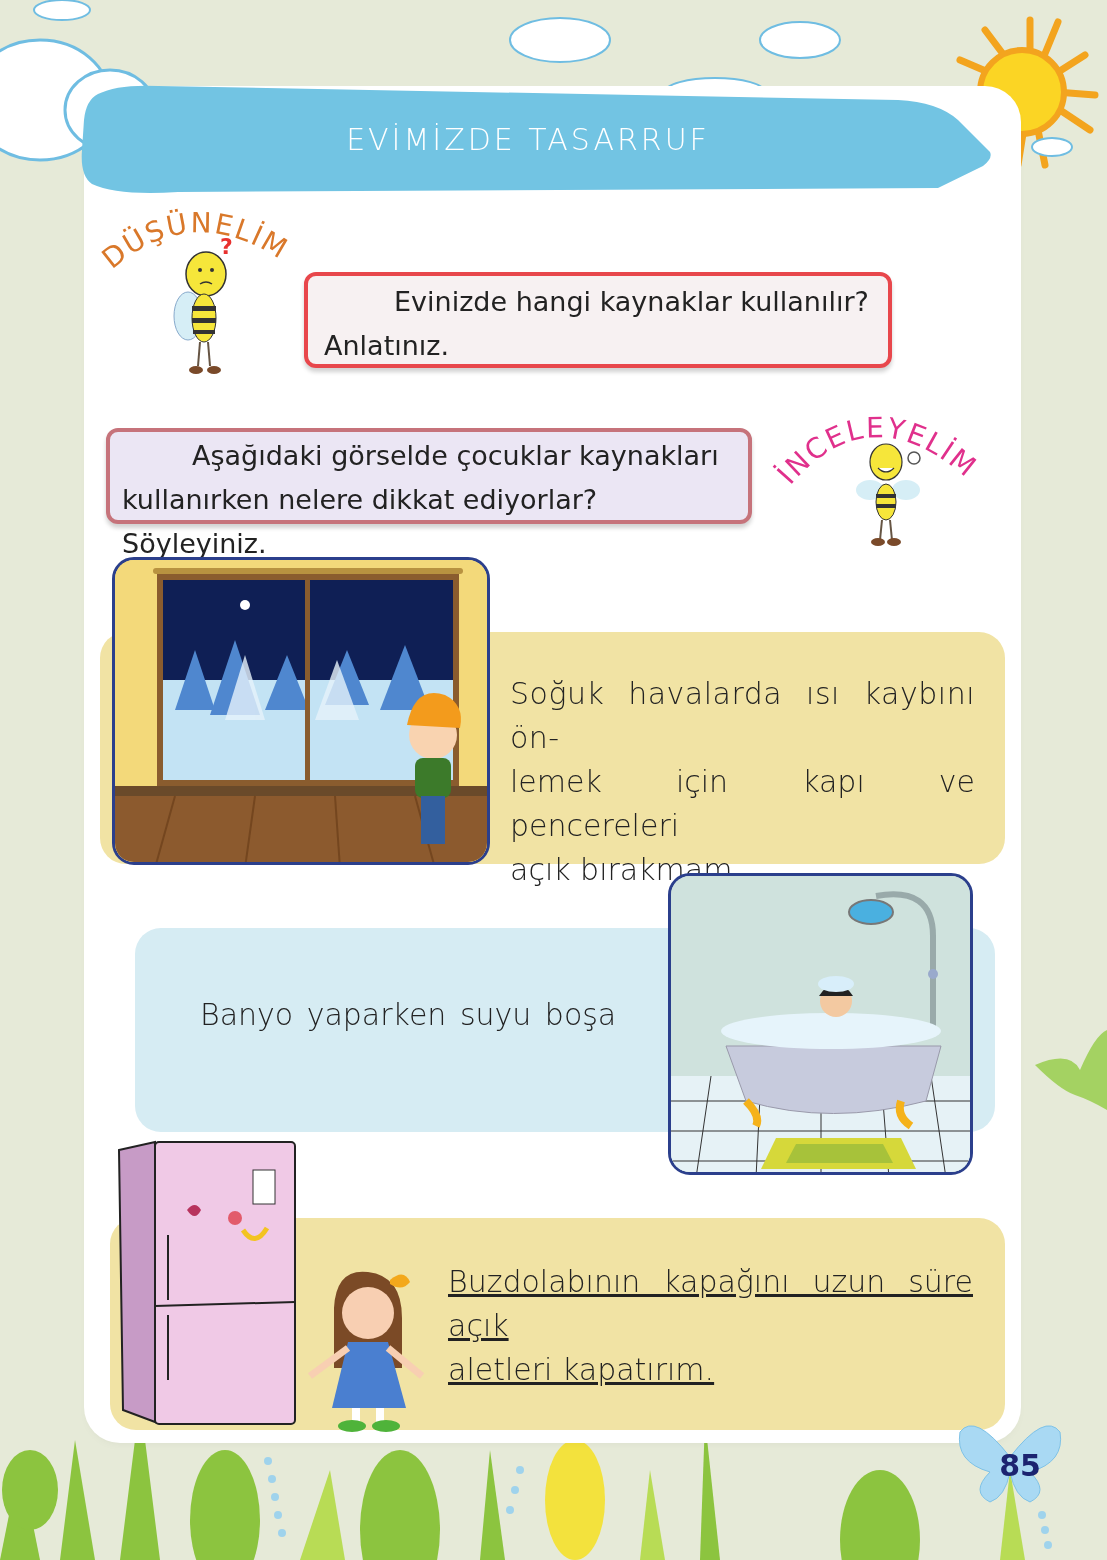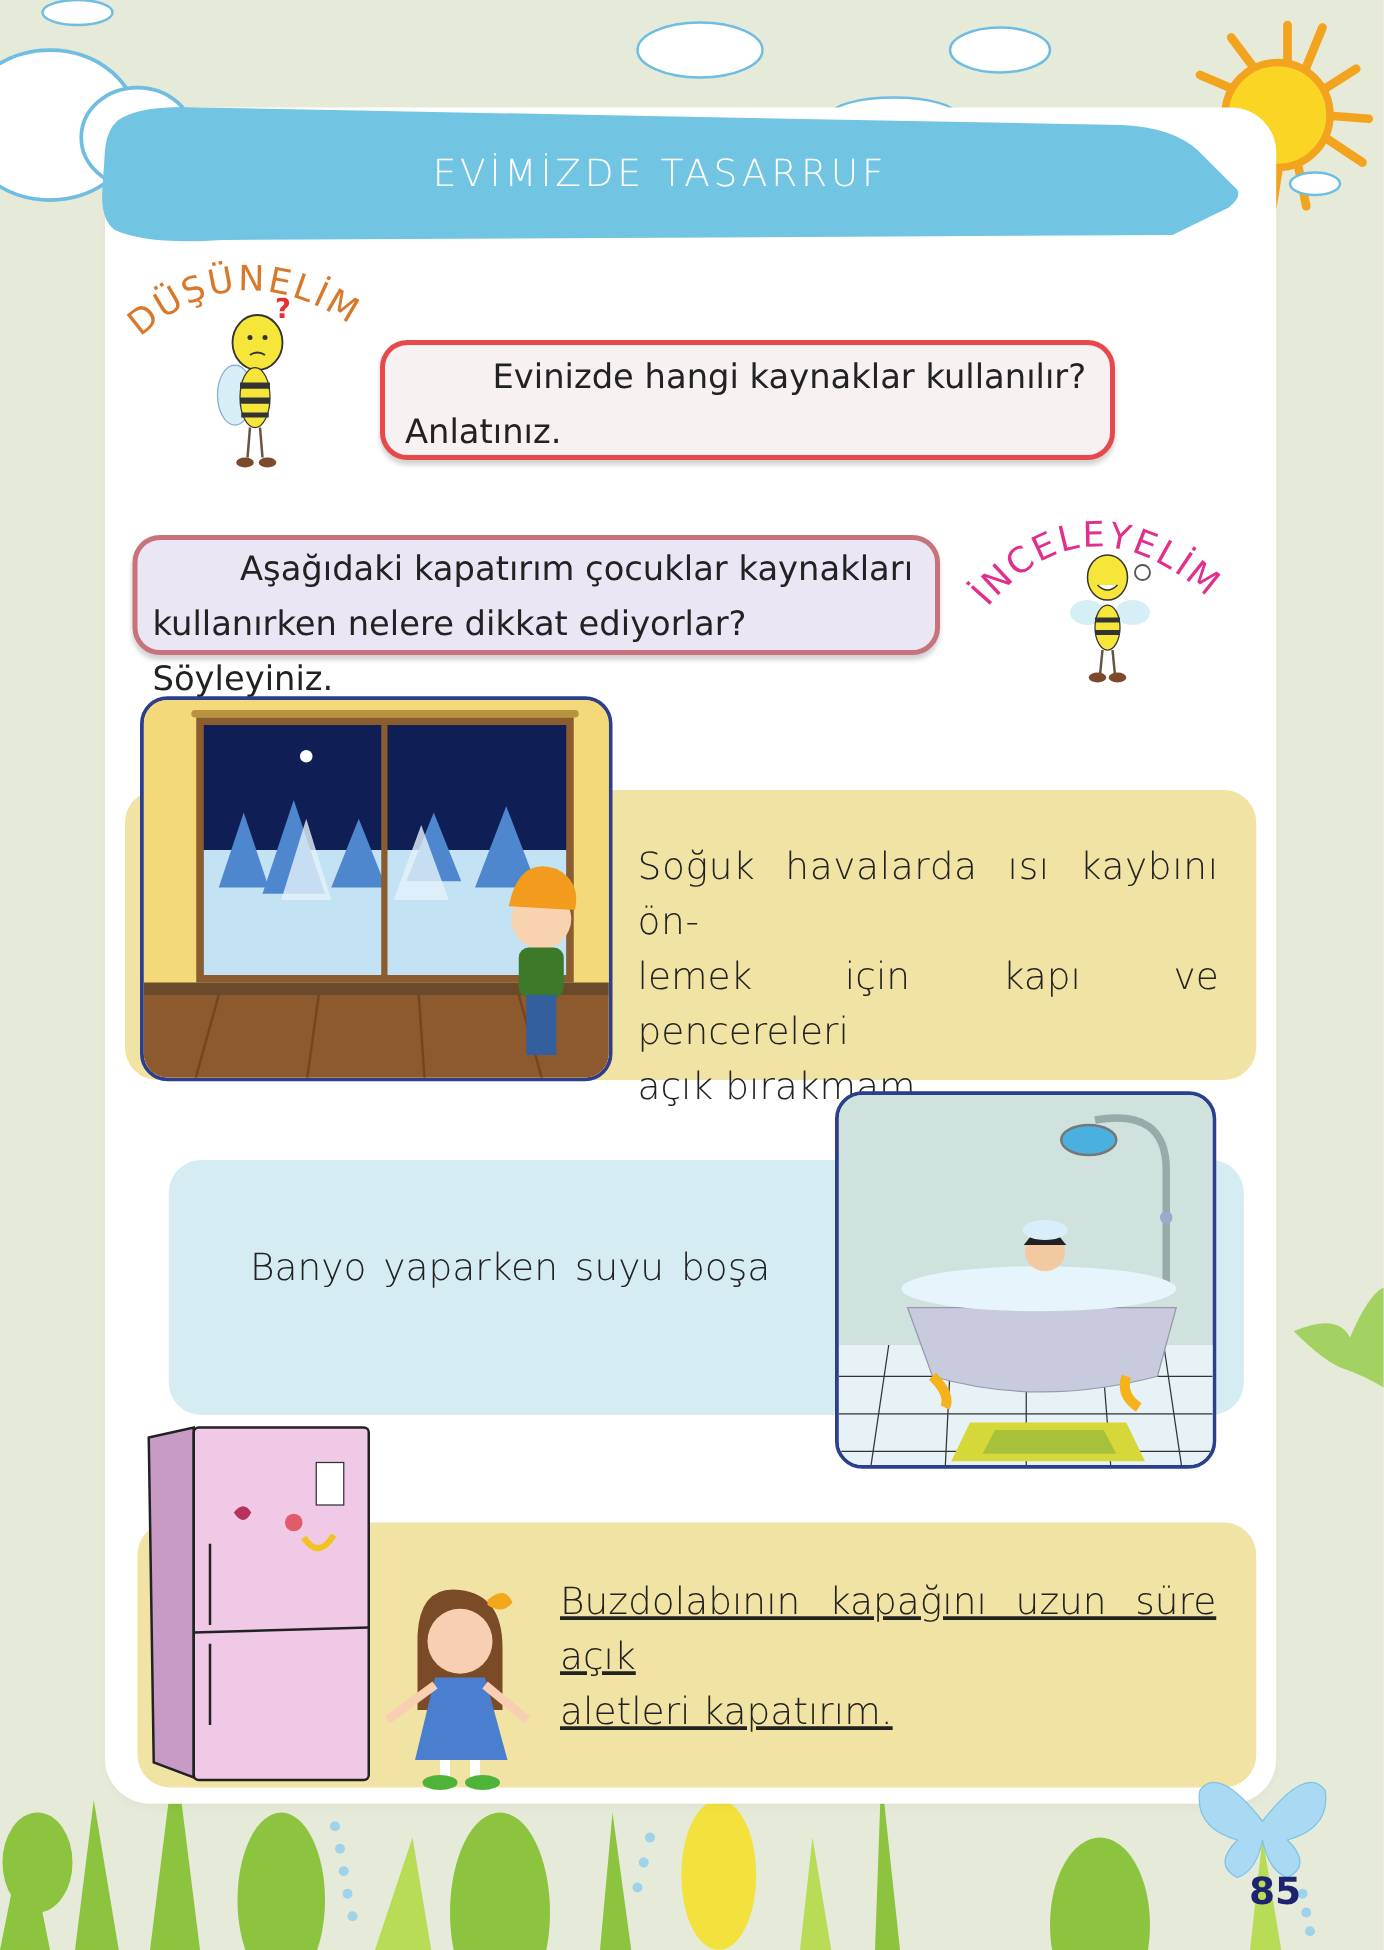--- a/index.html
+++ b/index.html
@@ -29,21 +29,21 @@
     color: #fff; font-size: 30px; letter-spacing: 3px;
     font-family: "DejaVu Sans", sans-serif; font-weight: 300;
     padding-left: 40px;
   }
 
   
   .arc-text { position: absolute; overflow: visible; }
 
   
   .qbox {
-    position: absolute; border-radius: 22px;
+    position: absolute; border-radius: 12px;
     font-family: "DejaVu Sans", sans-serif; color: #222;
     font-size: 27px; line-height: 44px;
   }
   .qbox-red {
     left: 304px; top: 272px; width: 588px; height: 96px;
     background: #f7f1f2; border: 4px solid #e8474c;
     box-shadow: 0 4px 4px rgba(0,0,0,0.18);
     padding: 4px 16px;
   }
   .qbox-purple {
@@ -66,21 +66,21 @@
     font-family: "DejaVu Sans", sans-serif; font-weight: 300;
   }
   .justify { text-align: justify; text-align-last: left; }
 
   
   .frame { position: absolute; border: 3px solid #2b3f8c; border-radius: 22px; overflow: hidden; }
 
   
   .page-num {
     position: absolute; left: 985px; top: 1448px; width: 70px; text-align: center;
-    font-family: "DejaVu Sans", sans-serif; font-weight: bold; font-size: 30px; color: #1c2470; margin-top: 48px;
+    font-family: "DejaVu Sans", sans-serif; font-weight: bold; font-size: 30px; color: #1c2470;
   }
 </style>
 </head>
 <body>
 
 <div class="abs" style="left:0;top:0;width:1107px;height:1560px;">
   <svg width="1107" height="1560" style="position:absolute;left:0;top:0;">
 
     <g fill="#fff" stroke="#6fbde2" stroke-width="3">
       <ellipse cx="40" cy="100" rx="70" ry="60"></ellipse>
@@ -178,21 +178,21 @@
     <ellipse cx="54" cy="132" rx="7" ry="4" fill="#7a4a2a"></ellipse>
   <text x="60" y="16" font-size="22" fill="#e8312f" font-weight="bold" font-family="DejaVu Sans, sans-serif">?</text>
 </svg>
 
 <div class="qbox qbox-red">
   <div><span class="indent"></span><span>Evinizde hangi kaynaklar kullanılır?</span></div>
   <div>Anlatınız.</div>
 </div>
 
 <div class="qbox qbox-purple">
-  <div><span class="indent2"></span><span>Aşağıdaki kapatırım çocuklar kaynakları</span></div>
+  <div><span class="indent2"></span><span>Aşağıdaki görselde çocuklar kaynakları</span></div>
   <div>kullanırken nelere dikkat ediyorlar? Söyleyiniz.</div>
 </div>
 
 <svg class="arc-text" style="left:770px;top:396px;" width="230" height="110">
   <defs>
       <path id="arc2" d="M20 90 Q105 -10 210 95"></path>
     </defs>
   <text font-family="DejaVu Sans, sans-serif" font-size="28" fill="#e0308c" letter-spacing="2">
     <textPath href="#arc2">İNCELEYELİM</textPath>
   </text>

